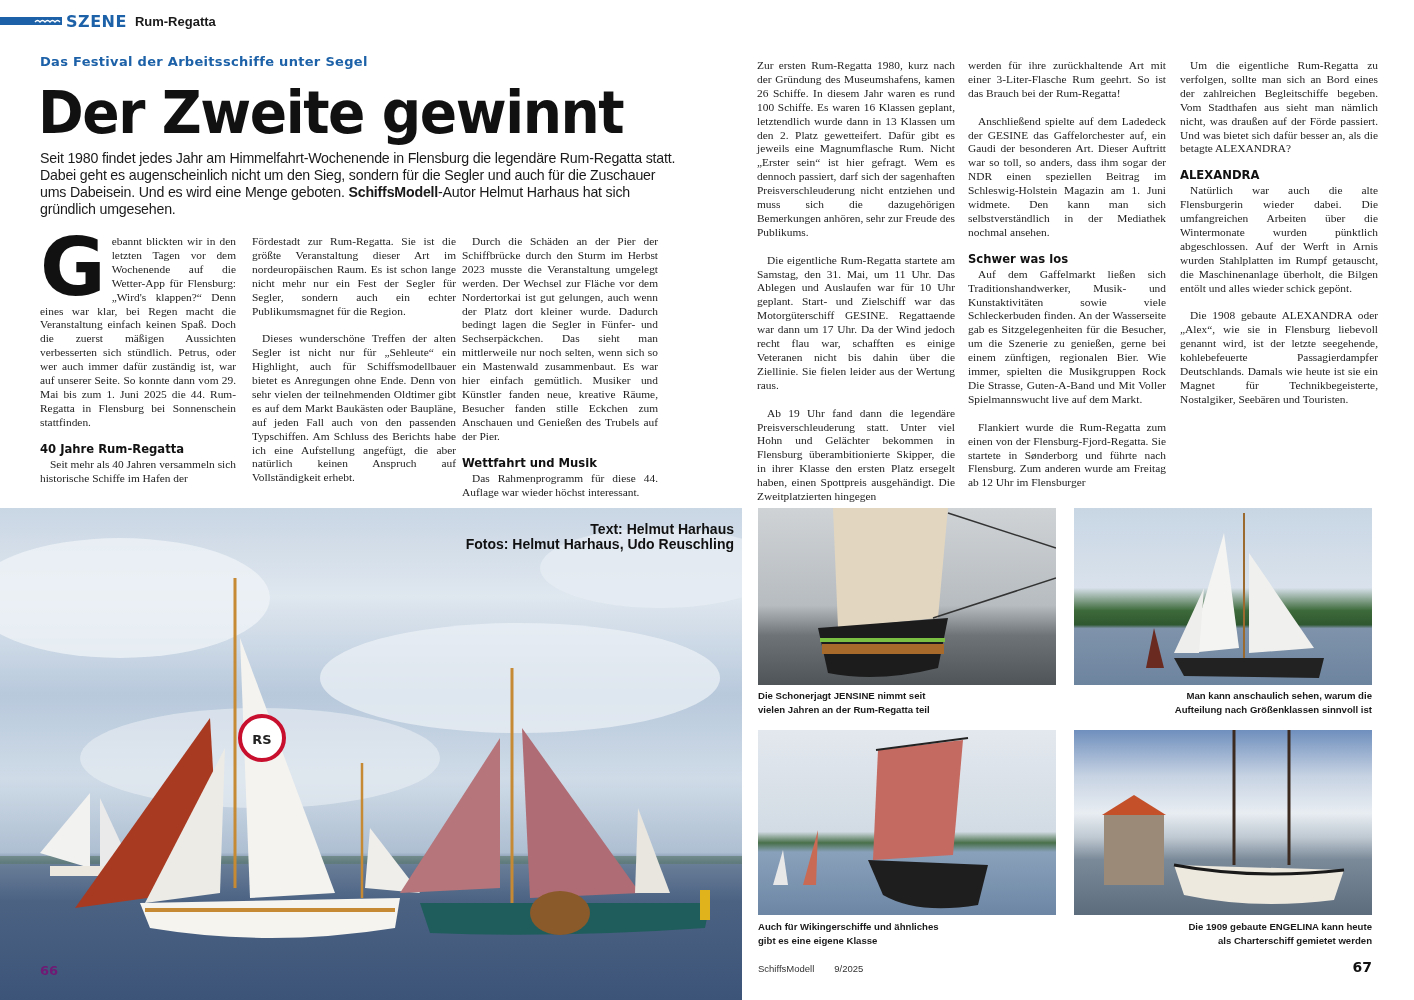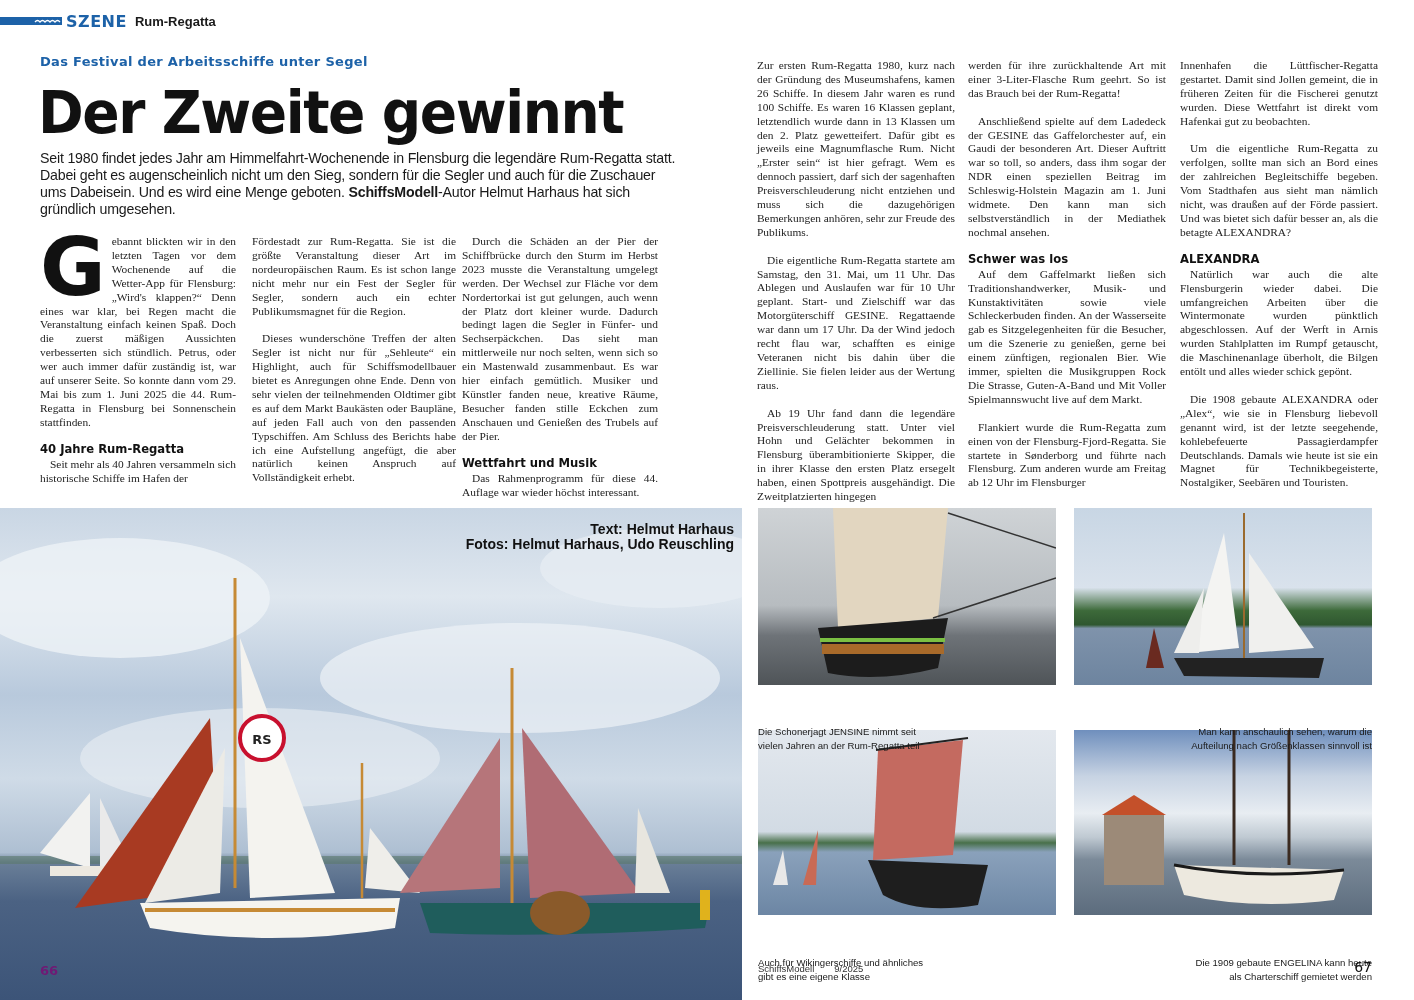--- a/index.html
+++ b/index.html
@@ -40,29 +40,29 @@
   .credit { right: 8px; top: 14px; text-align: right; font-family: "Liberation Sans", sans-serif; font-weight: bold; font-size: 14px; line-height: 15px; color: #111; }
   .pnum-left { left: 40px; top: 963px; font-family: "DejaVu Sans", sans-serif; font-weight: bold; font-size: 13px; color: #701a75; }
 
   
   .photo { overflow: hidden; }
   .p1 { left: 758px; top: 508px; width: 298px; height: 177px; background: linear-gradient(180deg, #cfd3d6 0%, #b7bcc0 55%, #6e7378 72%, #4f5458 100%); }
   .p2 { left: 1074px; top: 508px; width: 298px; height: 177px; background: linear-gradient(180deg, #c8d6e4 0%, #d9e2ec 45%, #3d6a3a 58%, #2f5730 66%, #7f93ab 68%, #6d849f 100%); }
   .p3 { left: 758px; top: 730px; width: 298px; height: 185px; background: linear-gradient(180deg, #e3e8ee 0%, #d2dbe4 55%, #48704a 61%, #8aa1bb 66%, #6c86a4 100%); }
   .p4 { left: 1074px; top: 730px; width: 298px; height: 185px; background: linear-gradient(180deg, #6f8fbd 0%, #c7d3e3 25%, #e8edf2 45%, #bfc9d2 58%, #7b8a99 70%, #5c6c7d 100%); }
 
-  .caption { font-family: "Liberation Sans", sans-serif; font-weight: normal; font-size: 9.6px; line-height: 14px; color: #1a1a1a; margin-top: 36px; }
+  .caption { font-family: "Liberation Sans", sans-serif; font-weight: bold; font-size: 9.6px; line-height: 14px; color: #1a1a1a; }
   .cap1 { left: 758px; top: 689px; width: 298px; }
   .cap2 { left: 1074px; top: 689px; width: 298px; text-align: right; }
   .cap3 { left: 758px; top: 920px; width: 298px; }
   .cap4 { left: 1074px; top: 920px; width: 298px; text-align: right; }
 
   .footer-mag { left: 758px; top: 963px; font-family: "Liberation Sans", sans-serif; font-size: 9.5px; color: #333; }
   .footer-mag span + span { margin-left: 20px; }
-  .pnum-right { left: 1340px; top: 959px; width: 32px; text-align: right; font-family: "DejaVu Sans", sans-serif; font-weight: normal; font-size: 14px; color: #111; }
+  .pnum-right { left: 1340px; top: 959px; width: 32px; text-align: right; font-family: "DejaVu Sans", sans-serif; font-weight: bold; font-size: 14px; color: #111; }
 </style>
 </head>
 <body>
 
 <div class="abs rubric">
   <div class="bar"></div>
   <svg class="waves" viewBox="0 0 28 8">
     <rect x="0" y="0" width="28" height="8" fill="#1d62a8"></rect>
     <path d="M1 5 q2.5 -3 5 0 q2.5 -3 5 0 q2.5 -3 5 0 q2.5 -3 5 0 q2.5 -3 5 0" stroke="#ffffff" stroke-width="1.3" fill="none"></path>
   </svg>
@@ -100,21 +100,20 @@
 
 <div class="abs col c5">
   <p class="noind">werden für ihre zurückhaltende Art mit einer 3-Liter-Flasche Rum geehrt. So ist das Brauch bei der Rum-Regatta!</p>
   <p>Anschließend spielte auf dem Ladedeck der GESINE das Gaffelorchester auf, ein Gaudi der besonderen Art. Dieser Auftritt war so toll, so anders, dass ihm sogar der NDR einen speziellen Beitrag im Schleswig-Holstein Magazin am 1. Juni widmete. Den kann man sich selbstverständlich in der Mediathek nochmal ansehen.</p>
   <h3>Schwer was los</h3>
   <p>Auf dem Gaffelmarkt ließen sich Traditionshandwerker, Musik- und Kunstaktivitäten sowie viele Schleckerbuden finden. An der Wasserseite gab es Sitzgelegenheiten für die Besucher, um die Szenerie zu genießen, gerne bei einem zünftigen, regionalen Bier. Wie immer, spielten die Musikgruppen Rock Die Strasse, Guten-A-Band und Mit Voller Spielmannswucht live auf dem Markt.</p>
   <p>Flankiert wurde die Rum-Regatta zum einen von der Flensburg-Fjord-Regatta. Sie startete in Sønderborg und führte nach Flensburg. Zum anderen wurde am Freitag ab 12 Uhr im Flensburger</p>
 </div>
 
 <div class="abs col c6">
-  <p class="noind">Innenhafen die Lüttfischer-Regatta gestartet. Damit sind Jollen gemeint, die in früheren Zeiten für die Fischerei genutzt wurden. Diese Wettfahrt ist direkt vom Hafenkai gut zu beobachten.</p>
   <p>Um die eigentliche Rum-Regatta zu verfolgen, sollte man sich an Bord eines der zahlreichen Begleitschiffe begeben. Vom Stadthafen aus sieht man nämlich nicht, was draußen auf der Förde passiert. Und was bietet sich dafür besser an, als die betagte ALEXANDRA?</p>
   <h3>ALEXANDRA</h3>
   <p>Natürlich war auch die alte Flensburgerin wieder dabei. Die umfangreichen Arbeiten über die Wintermonate wurden pünktlich abgeschlossen. Auf der Werft in Arnis wurden Stahlplatten im Rumpf getauscht, die Maschinenanlage überholt, die Bilgen entölt und alles wieder schick gepönt.</p>
   <p>Die 1908 gebaute ALEXANDRA oder „Alex“, wie sie in Flensburg liebevoll genannt wird, ist der letzte seegehende, kohlebefeuerte Passagierdampfer Deutschlands. Damals wie heute ist sie ein Magnet für Technikbegeisterte, Nostalgiker, Seebären und Touristen.</p>
 </div>
 
 <div class="abs hero">
   <svg width="742" height="492" viewBox="0 0 742 492" style="position:absolute;left:0;top:0;">
 
     <ellipse cx="120" cy="90" rx="150" ry="60" fill="#eef2f6" opacity="0.8"></ellipse>

